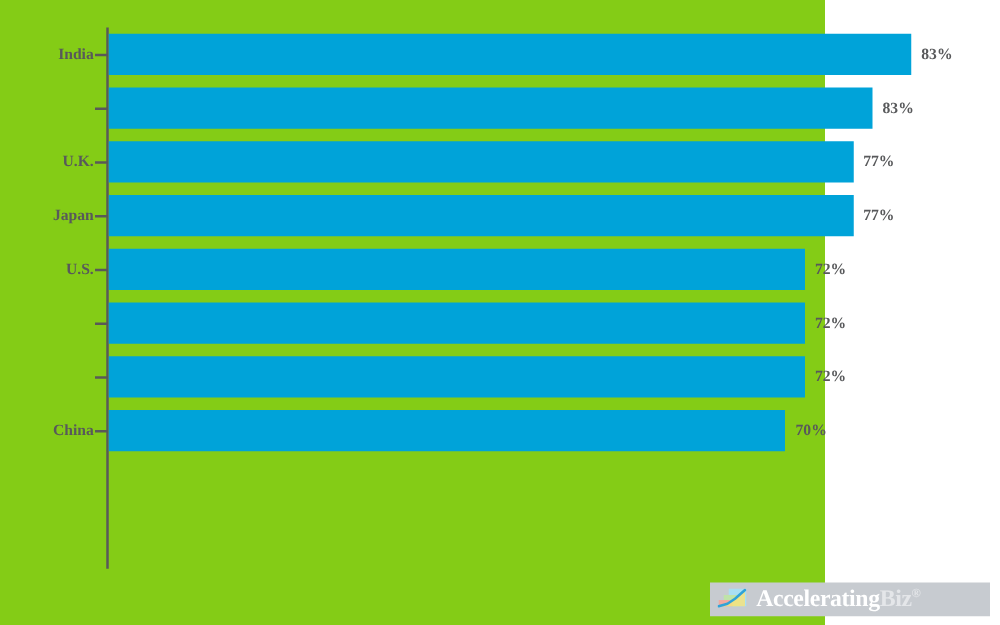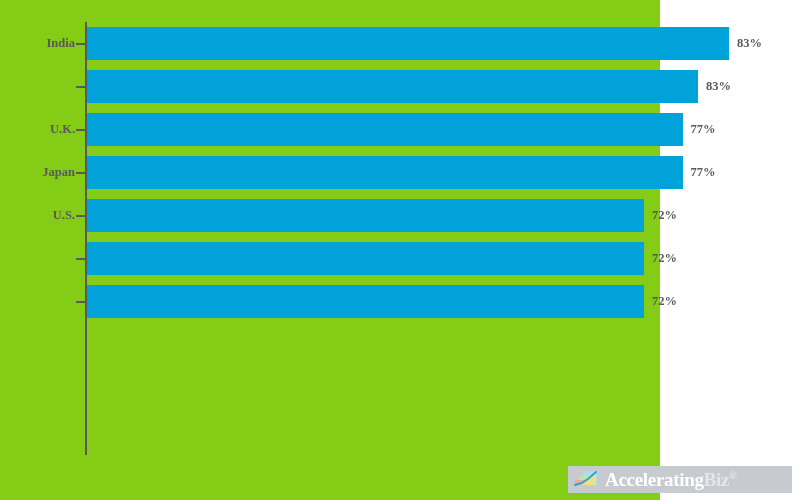--- a/index.html
+++ b/index.html
@@ -172,20 +172,26 @@
         </div>
         <div class="bar-row">
           <div class="tick"></div>
           <div class="bar" style="width: 556.916px; background: rgb(0, 163, 217);"></div>
           <div class="value-label" style="left: 651.916px;">72%</div>
         </div>
         <div class="bar-row">
           <div class="tick"></div>
           <div class="bar" style="width: 556.916px; background: rgb(0, 163, 217);"></div>
           <div class="value-label" style="left: 651.916px;">72%</div>
+        </div>
+        <div class="bar-row">
+          <div class="cat-label">China</div>
+          <div class="tick"></div>
+          <div class="bar" style="width: 541.446px; background: rgb(0, 163, 217);"></div>
+          <div class="value-label" style="left: 636.446px;">70%</div>
         </div>
       </div>
 
   </div>
 
   <div class="watermark">
     <svg class="wm-icon" viewBox="0 0 24 19">
       <rect x="9" y="1" width="14" height="14" fill="#a9dff3"></rect>
       <rect x="5" y="6" width="13" height="9" fill="#bfe3a8"></rect>
       <rect x="1" y="10" width="11" height="5" fill="#f0a9a0"></rect>

